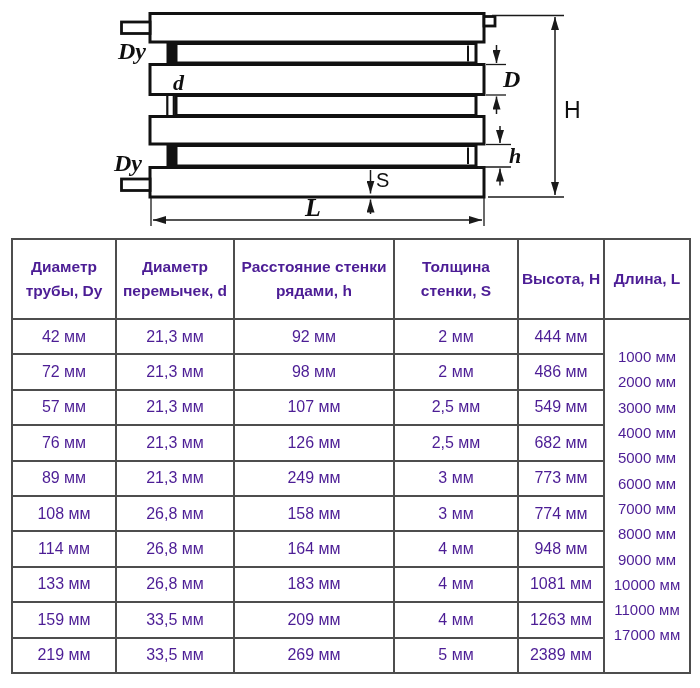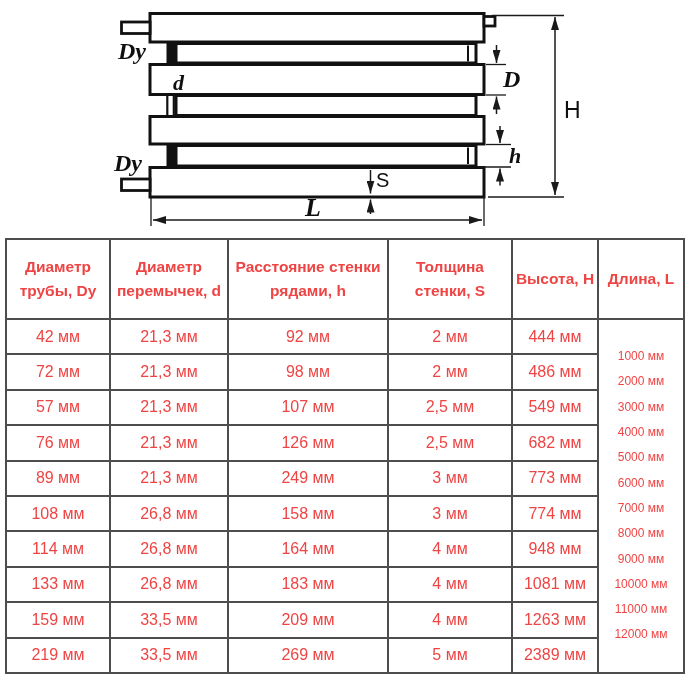--- a/index.html
+++ b/index.html
@@ -10,30 +10,30 @@
   svg.diagram .stub{fill:#fff;stroke:#111;stroke-width:2.8;}
   svg.diagram .jumper-solid{fill:#111;}
   svg.diagram .jumper-line{stroke:#111;stroke-width:2.2;}
   svg.diagram .innerline{stroke:#111;stroke-width:2;}
   svg.diagram .dim{stroke:#1a1a1a;stroke-width:1.5;fill:none;}
   svg.diagram .ext{stroke:#1a1a1a;stroke-width:1.3;fill:none;}
   svg.diagram text{fill:#0f0f0f;}
   .lbl-serif{font-family:"Liberation Serif",serif;font-style:italic;font-weight:bold;}
   .lbl-sans{font-family:"Liberation Sans",sans-serif;}
 
-  table.spec{position:absolute;top:238px;left:5px;width:678px;
-             border-collapse:collapse;table-layout:fixed;color:#ef4444;}
+  table.spec{position:absolute;top:238px;left:11px;width:678px;
+             border-collapse:collapse;table-layout:fixed;color:#4c1d95;}
   table.spec th,table.spec td{border:2px solid #4d4d4d;text-align:center;
              vertical-align:middle;padding:0 2px;overflow:hidden;}
   table.spec thead tr{height:80px;}
   table.spec th{font-size:15.5px;font-weight:bold;line-height:24px;}
   table.spec tbody tr{height:35.4px;margin-top:44px;}
   table.spec td{font-size:16px;}
   td.len-cell{padding:0;}
-  td.len-cell .len-line{line-height:25.3px;font-size:12px;}
+  td.len-cell .len-line{line-height:25.3px;font-size:15px;}
 </style>
 </head>
 <body>
 
 <div class="page">
 
   <svg class="diagram" width="700" height="234" viewBox="0 0 700 234" xmlns="http://www.w3.org/2000/svg">
     <defs>
       <marker id="arr" markerUnits="userSpaceOnUse" markerWidth="14" markerHeight="8" refX="13" refY="4" orient="auto-start-reverse">
         <path d="M0,0 L13,4 L0,8 z" fill="#1a1a1a"></path>
@@ -124,21 +124,21 @@
           <div class="len-line">2000 мм</div>
           <div class="len-line">3000 мм</div>
           <div class="len-line">4000 мм</div>
           <div class="len-line">5000 мм</div>
           <div class="len-line">6000 мм</div>
           <div class="len-line">7000 мм</div>
           <div class="len-line">8000 мм</div>
           <div class="len-line">9000 мм</div>
           <div class="len-line">10000 мм</div>
           <div class="len-line">11000 мм</div>
-          <div class="len-line">12000 мм</div>
+          <div class="len-line">17000 мм</div>
         </td>
       </tr>
       <tr>
         <td>72 мм</td>
         <td>21,3 мм</td>
         <td>98 мм</td>
         <td>2 мм</td>
         <td>486 мм</td>
       </tr>
       <tr>

